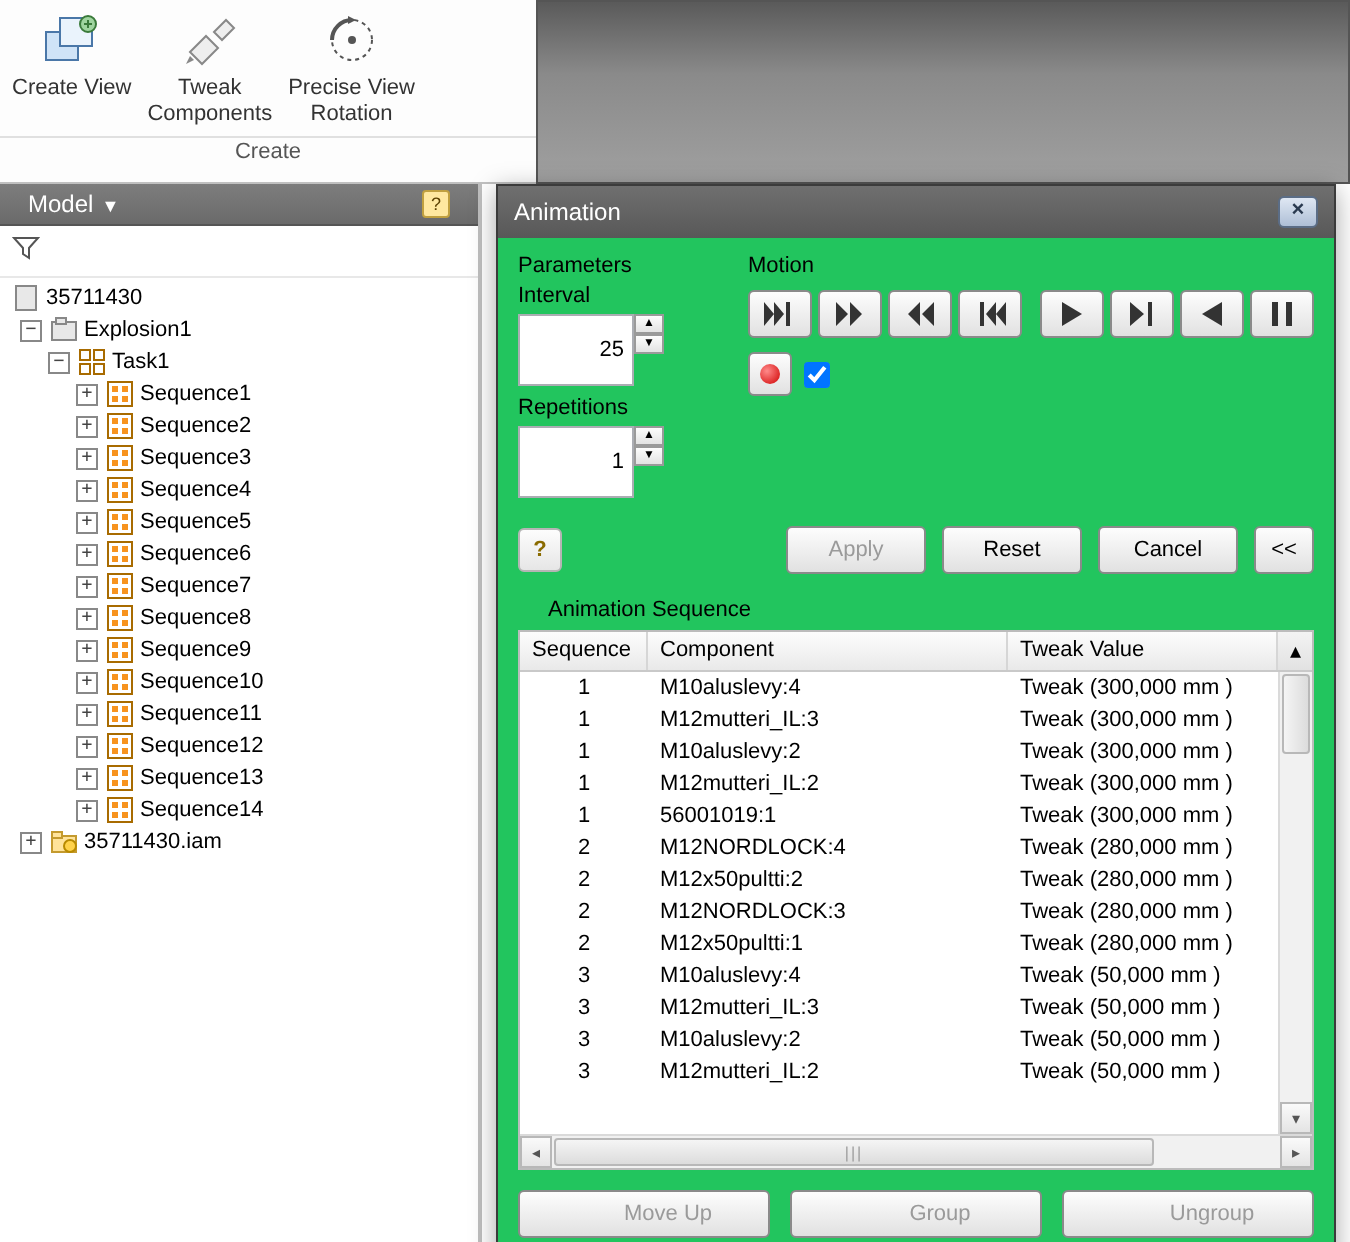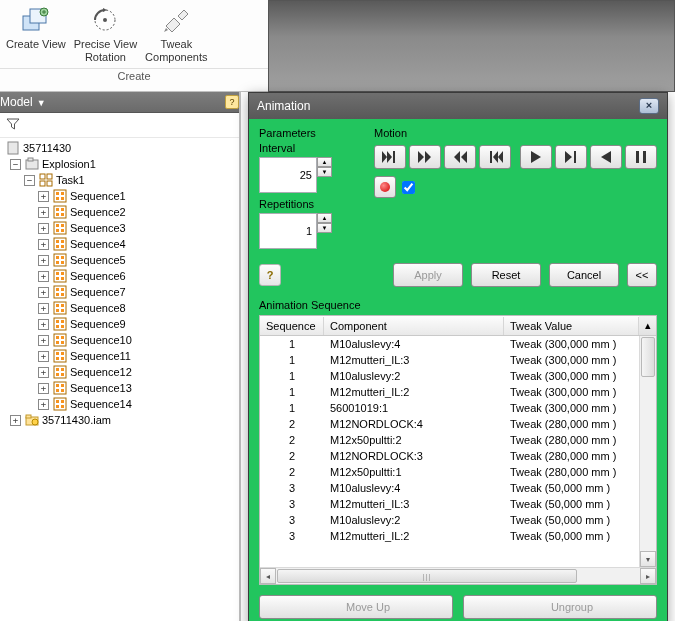--- a/index.html
+++ b/index.html
@@ -11,21 +11,21 @@
 .ribbon-btn { display: flex; flex-direction: column; align-items: center; padding: 2px 4px; cursor: pointer; text-align: center; }
 .ribbon-btn .ico { width: 32px; height: 32px; margin-bottom: 2px; }
 .ribbon-btn span { color: #333; line-height: 13px; }
 .ribbon-group-label { text-align: center; color: #555; border-top: 1px solid #e0e0e0; padding: 1px 0; margin-top: 2px; }
 
 
 .strip { position: absolute; left: 268px; top: 0; right: 0; height: 92px; background: linear-gradient(#5a5a5a,#8a8a8a 40%,#a0a0a0); border: 1px solid #555; }
 
 
 .model-panel { position: absolute; left: 0; top: 92px; width: 241px; bottom: 0; background: #fff; border-right: 2px solid #bfbfbf; }
-.panel-header { background: linear-gradient(#7d7d7d,#6a6a6a); color: #fff; padding: 3px 0; display: flex; align-items: flex-end; justify-content: space-between; border-bottom:1px solid #555;}
+.panel-header { background: linear-gradient(#7d7d7d,#6a6a6a); color: #fff; padding: 3px 14px; display: flex; align-items: flex-end; justify-content: space-between; border-bottom:1px solid #555;}
 .panel-header .title { font-weight: normal; font-size: 12px; }
 .panel-header .dd { font-size: 9px; margin-left: 4px; }
 .panel-header .help { width:14px; height:14px; background:#ffe8a0; border:1px solid #c0a040; border-radius:2px; color:#5a4000; text-align:center; line-height:12px; font-size:9px;}
 .filter-row { padding: 4px 6px; border-bottom: 1px solid #e8e8e8; }
 .filter-row svg { width:14px; height:14px; }
 .tree { padding: 2px 0 2px 4px; overflow: auto; height: calc(100% - 50px); }
 .tree-row { display: flex; align-items: center; height: 16px; white-space: nowrap; }
 .tree-row .exp { width:11px; height:11px; border:1px solid #888; background:#fff; color:#444; font-size:9px; line-height:9px; text-align:center; margin-right:2px; cursor:pointer; font-family:monospace;}
 .tree-row .ico { width:14px; height:14px; margin:0 3px 0 2px; flex:none; }
 .tree-row .label { color:#000; }
@@ -54,23 +54,23 @@
 .rec-dot { width:10px; height:10px; border-radius:50%; background:radial-gradient(circle at 35% 35%, #ff8a8a, #d00000); }
 .chk { width:13px; height:13px; }
 
 .dlg-btnrow { display:flex; gap:8px; margin-top:14px; align-items:center; }
 .help-sm { width:22px; height:22px; border:1px solid #b5b5b5; border-radius:3px; background:linear-gradient(#fdfdfd,#e6e6e6); display:flex; align-items:center; justify-content:center; color:#8a6b00; font-weight:bold; cursor:pointer;}
 .spacer { flex:1; }
 .btn { min-width:70px; height:24px; border:1px solid #8a8a8a; background:linear-gradient(#fdfdfd,#e1e1e1); border-radius:3px; cursor:pointer; color:#000; }
 .btn:disabled { color:#9a9a9a; }
 .btn-sm { min-width:30px; }
 
-.seqlabel { margin:12px 0 4px; color:#000; }
+.seqlabel { margin:12px 15px 4px; color:#000; }
 .grid { border:1px solid #bcbcbc; background:#fff; height:270px; display:flex; flex-direction:column; }
-.grid-head { display:flex; background:linear-gradient(#fdfdfd,#e9e9e9); border-bottom:1px solid #c9c9c9;align-items:center; }
+.grid-head { display:flex; background:linear-gradient(#fdfdfd,#e9e9e9); border-bottom:1px solid #c9c9c9; }
 .grid-head div { padding:3px 6px; border-right:1px solid #d6d6d6; color:#000; }
 .col-seq{width:64px;text-align:left;} .col-comp{flex:1;} .col-tw{width:135px;} .col-sb{width:17px;border-right:none!important;background:linear-gradient(#f3f3f3,#e2e2e2);}
 .grid-body { flex:1; overflow:hidden; position:relative; }
 .grid-rows { position:absolute; inset:0 17px 17px 0; overflow:hidden; }
 .grow { display:flex; padding:1px 0; }
 .grow div { padding:1px 6px; }
 .grow .c1{width:64px;text-align:center;} .grow .c2{flex:1;} .grow .c3{width:135px;}
 .vscroll { position:absolute; right:0; top:0; width:17px; bottom:17px; background:#f1f1f1; border-left:1px solid #dadada; display:flex; flex-direction:column;}
 .hscroll { position:absolute; left:0; right:0; bottom:0; height:17px; background:#f1f1f1; border-top:1px solid #dadada; display:flex;}
 .sbtn { background:linear-gradient(#fafafa,#e4e4e4); border:1px solid #b8b8b8; display:flex; align-items:center; justify-content:center; font-size:8px; color:#555; cursor:pointer;}
@@ -95,36 +95,36 @@
       <svg class="ico" viewBox="0 0 32 32">
           <rect x="3" y="12" width="16" height="14" fill="#cfe3f7" stroke="#4a77a8"></rect>
           <rect x="10" y="5" width="16" height="14" fill="#eaf3fc" stroke="#4a77a8"></rect>
           <circle cx="24" cy="8" r="4" fill="#9fd49f" stroke="#3a7a3a"></circle>
           <path d="M24 6v4M22 8h4" stroke="#3a7a3a"></path>
         </svg>
       <span>Create View</span>
     </div>
     <div class="ribbon-btn">
       <svg class="ico" viewBox="0 0 32 32">
+          <path d="M6 22 L14 14 L20 20 L12 28 Z" fill="#eee" stroke="#888"></path>
+          <path d="M18 12 l6-6 4 4 -6 6z" fill="#eee" stroke="#888"></path>
+          <path d="M4 28 l4-2 -2-2z" fill="#888"></path>
+        </svg>
+      <span style="white-space:pre">Tweak
+Components</span>
+    </div>
+    <div class="ribbon-btn">
+      <svg class="ico" viewBox="0 0 32 32">
           <circle cx="16" cy="16" r="10" fill="none" stroke="#555" stroke-dasharray="2 2"></circle>
           <path d="M6 16a10 10 0 0 1 10-10" fill="none" stroke="#555" stroke-width="2"></path>
           <path d="M14 4l4 2-4 2z" fill="#555"></path>
           <circle cx="16" cy="16" r="2" fill="#555"></circle>
         </svg>
       <span style="white-space:pre">Precise View
 Rotation</span>
-    </div>
-    <div class="ribbon-btn">
-      <svg class="ico" viewBox="0 0 32 32">
-          <path d="M6 22 L14 14 L20 20 L12 28 Z" fill="#eee" stroke="#888"></path>
-          <path d="M18 12 l6-6 4 4 -6 6z" fill="#eee" stroke="#888"></path>
-          <path d="M4 28 l4-2 -2-2z" fill="#888"></path>
-        </svg>
-      <span style="white-space:pre">Tweak
-Components</span>
     </div>
   </div>
   <div class="ribbon-group-label">Create</div>
 </div>
 <div class="strip"></div>
 
 <div class="model-panel">
   <div class="panel-header">
     <div><span class="title">Model</span><span class="dd">▼</span></div>
     <div class="help">?</div>
@@ -500,16 +500,17 @@
           <div class="sbtn">◂</div>
           <div class="thumb"></div>
           <div class="track"></div>
           <div class="sbtn">▸</div>
         </div>
       </div>
     </div>
 
     <div class="bottom-btns">
       <button class="btn" disabled="">Move Up</button>
+      <button class="btn" disabled="">Group</button>
       <button class="btn" disabled="">Ungroup</button>
     </div>
   </div>
 </div>
 
 </body></html>

